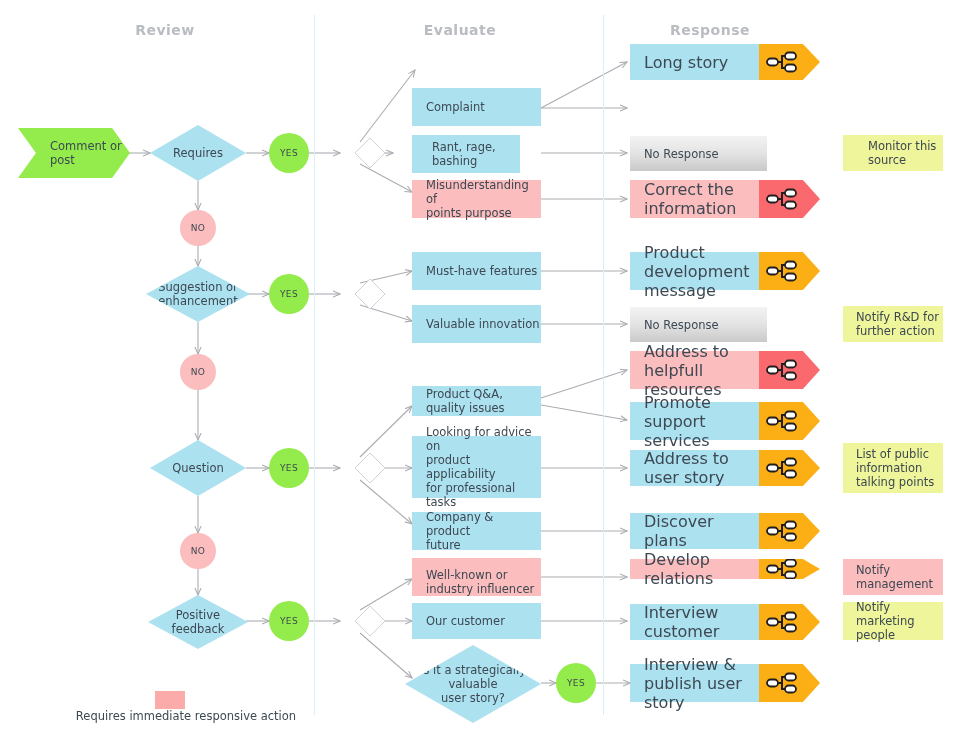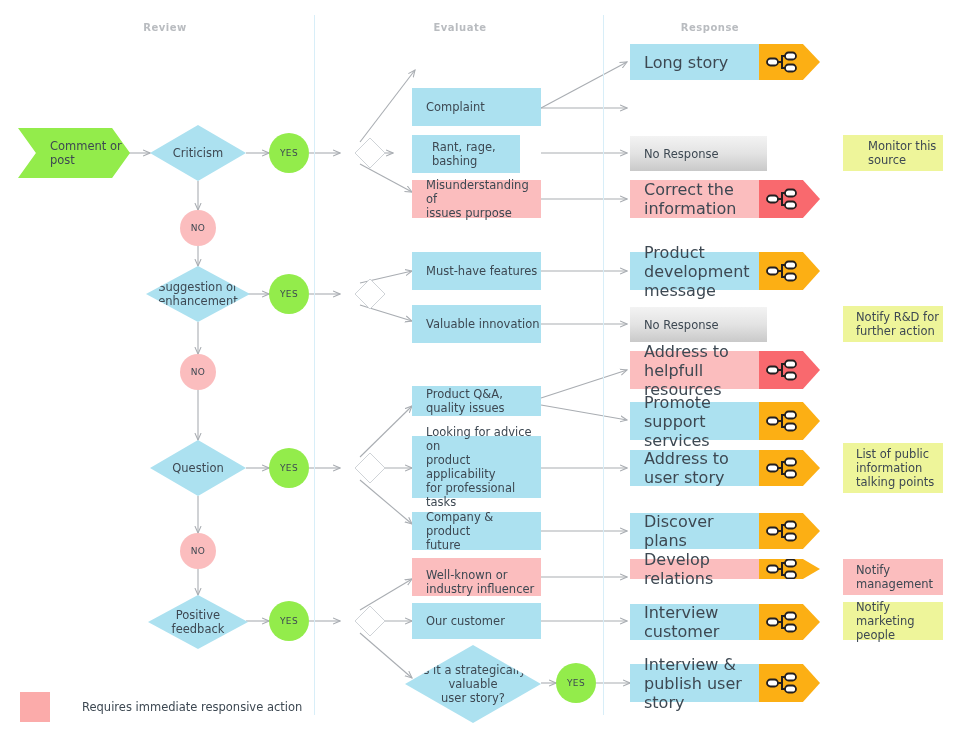--- a/index.html
+++ b/index.html
@@ -14,21 +14,21 @@
 
   
   .node{position:absolute;box-sizing:border-box;display:flex;align-items:center;}
   .node .txt{
     font-size:11.5px;line-height:14px;color:#3d4852;
     white-space:pre-line;
   }
 
   
   .lane-title{
-    position:absolute;font-size:10px;font-weight:bold;color:#b9bcc0;
+    position:absolute;font-size:14px;font-weight:bold;color:#b9bcc0;
     letter-spacing:.5px;text-align:center;
   }
   .lane-divider{position:absolute;width:1px;background:#d8eef8;}
 
   
   .chevron{
     background:#93ec4b;
     clip-path:polygon(0 0, 84% 0, 100% 50%, 84% 100%, 0 100%, 16% 50%);
     padding-left:32px;
   }
@@ -164,21 +164,21 @@
   <div class="lane-title" style="left:100px;top:22px;width:130px;">Review</div>
   <div class="lane-title" style="left:395px;top:22px;width:130px;">Evaluate</div>
   <div class="lane-title" style="left:645px;top:22px;width:130px;">Response</div>
 
   <div class="node chevron" style="left:18px;top:128px;width:112px;height:50px;">
     <span class="txt">Comment or
 post</span>
   </div>
 
   <div class="node diamond" style="left:150px;top:125px;width:96px;height:56px;">
-    <span class="txt">Criticism</span>
+    <span class="txt">Requires</span>
   </div>
   <div class="node diamond" style="left:146px;top:266px;width:104px;height:56px;">
     <span class="txt">Suggestion or
 enhancement</span>
   </div>
   <div class="node diamond" style="left:150px;top:440px;width:96px;height:56px;">
     <span class="txt">Question</span>
   </div>
   <div class="node diamond" style="left:148px;top:595px;width:100px;height:54px;">
     <span class="txt">Positive
@@ -217,21 +217,21 @@
   </div>
 
   <div class="node box box-blue" style="left:412px;top:88px;width:129px;height:38px;">
     <span class="txt">Complaint</span>
   </div>
   <div class="node box box-blue" style="left:412px;top:135px;width:108px;height:38px;padding-left:20px;">
     <span class="txt">Rant, rage, bashing</span>
   </div>
   <div class="node box box-pink" style="left:412px;top:180px;width:129px;height:38px;">
     <span class="txt">Misunderstanding of
-issues purpose</span>
+points purpose</span>
   </div>
   <div class="node box box-blue" style="left:412px;top:252px;width:129px;height:38px;">
     <span class="txt">Must-have features</span>
   </div>
   <div class="node box box-blue" style="left:412px;top:305px;width:129px;height:38px;">
     <span class="txt">Valuable innovation</span>
   </div>
   <div class="node box box-blue" style="left:412px;top:386px;width:129px;height:30px;">
     <span class="txt">Product Q&amp;A,
 quality issues</span>
@@ -422,18 +422,18 @@
   </div>
   <div class="node box box-note-pink" style="left:843px;top:559px;width:100px;height:36px;padding-left:13px;">
     <span class="txt">Notify
 management</span>
   </div>
   <div class="node box box-note-yellow" style="left:843px;top:602px;width:100px;height:38px;padding-left:13px;">
     <span class="txt">Notify marketing
 people</span>
   </div>
 
-  <div class="legend" style="left:20px;top:691px;width:300px;height:32px;">
+  <div class="legend" style="left:20px;top:691px;width:300px;height:32px;flex-direction:column;">
     <div class="legend-swatch" style="background: rgb(251, 171, 170);"></div>
     <div class="legend-label">Requires immediate responsive action</div>
   </div>
 
 </div>
 
 </body></html>

